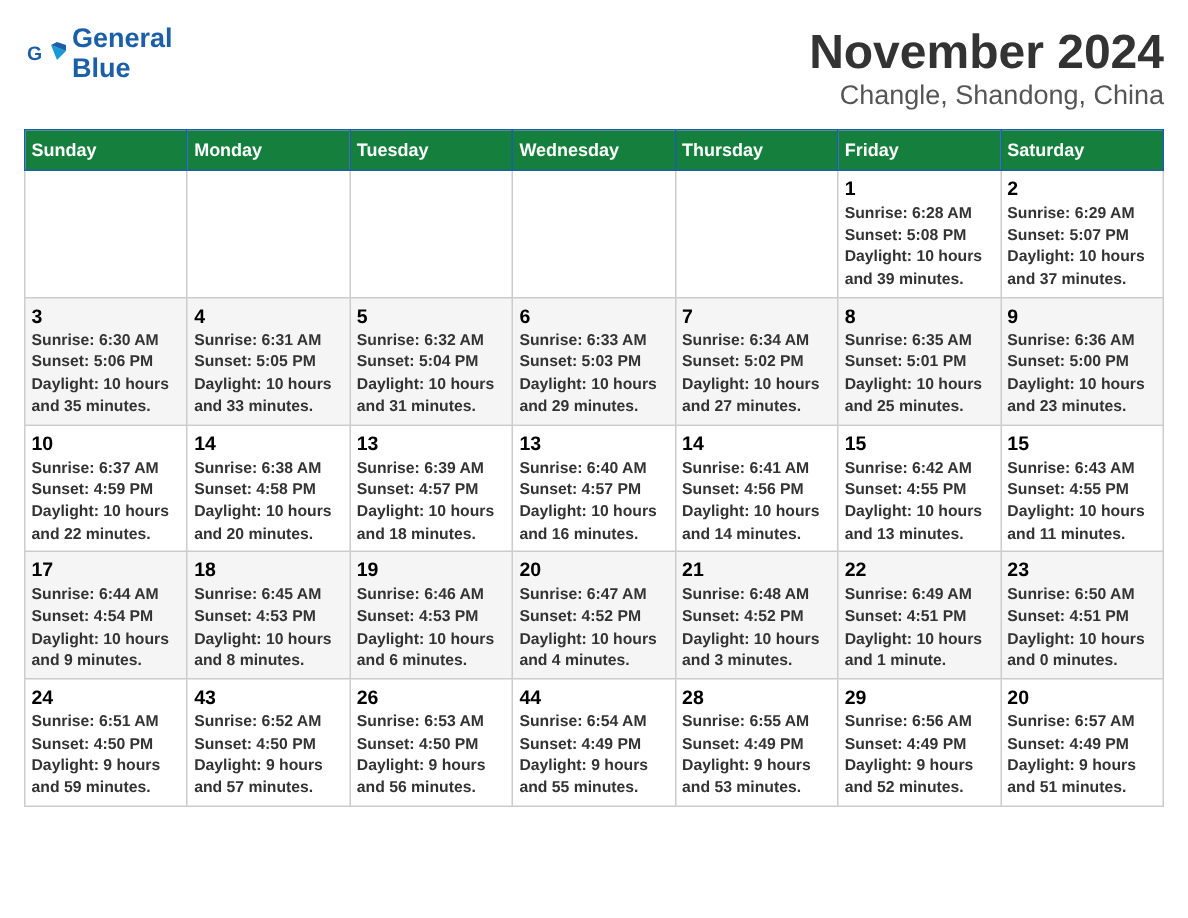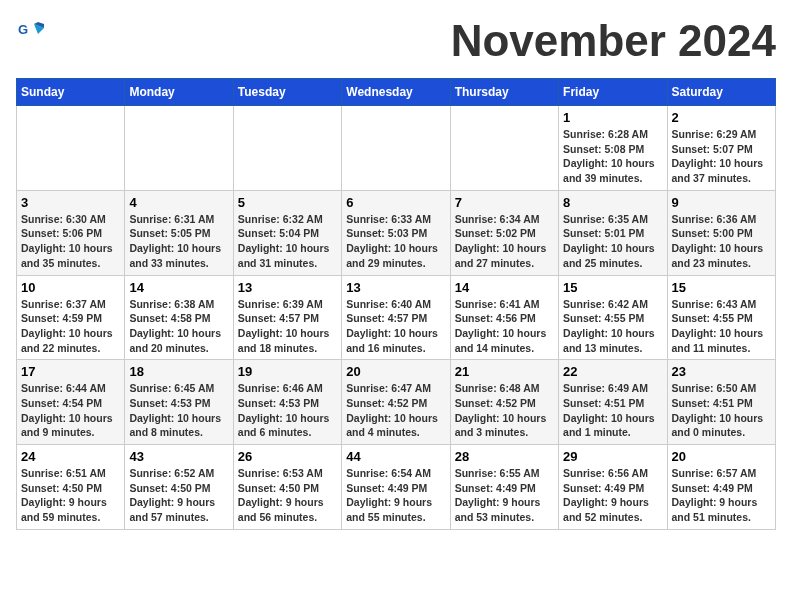--- a/index.html
+++ b/index.html
@@ -30,35 +30,35 @@
     }
     .logo-icon {
       width: 28px;
       height: 28px;
       margin-right: 4px;
     }
     .title-area {
       text-align: right;
     }
     .month-title {
-      font-size: 44px;
+      font-size: 32px;
       font-weight: bold;
       color: #333;
     }
     .location-title {
       font-size: 18px;
       color: #555;
     }
     .calendar {
       width: 100%;
       border-collapse: collapse;
       font-size: 11px;
     }
     .calendar thead tr th {
-      background-color: #1d4ed8;
+      background-color: #15803d;
       color: #fff;
       padding: 6px 4px;
       text-align: left;
       font-size: 12px;
       border: 1px solid #1a5fa8;
     }
     .calendar tbody tr td {
       border: 1px solid #ccc;
       vertical-align: top;
       padding: 4px;
@@ -89,23 +89,28 @@
 <body>
 
 <div class="header-area">
   <div class="logo">
     <svg class="logo-icon" viewBox="0 0 28 28">
       <rect width="28" height="28" rx="4" fill="#fff"></rect>
       <text x="2" y="18" font-size="13" font-weight="bold" fill="#1a5fa8" font-family="Arial">G</text>
       <polygon points="18,8 28,12 22,18" fill="#1a99d4"></polygon>
       <polygon points="22,6 28,8 28,12 18,8" fill="#1a5fa8"></polygon>
     </svg>
+    <div class="logo-text">
+      <span>General</span>
+      <span>Blue</span>
+    </div>
   </div>
   <div class="title-area">
     <div class="month-title">November 2024</div>
+    <div class="location-title">Changle, Shandong, China</div>
   </div>
 </div>
 
 <table class="calendar">
   <thead>
     <tr>
     <th>Sunday</th>
         <th>Monday</th>
         <th>Tuesday</th>
         <th>Wednesday</th>

